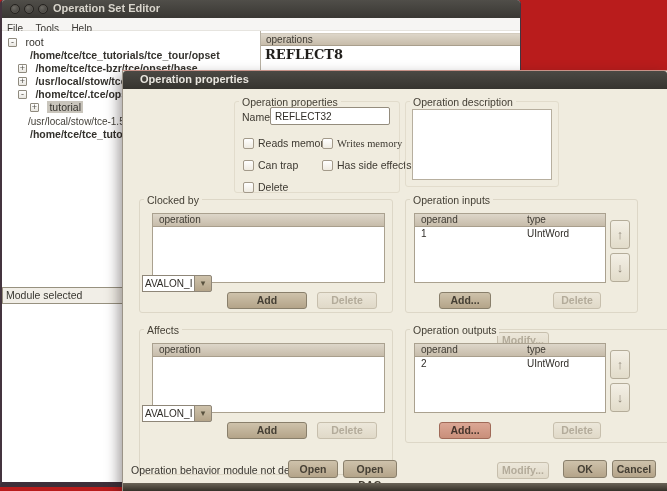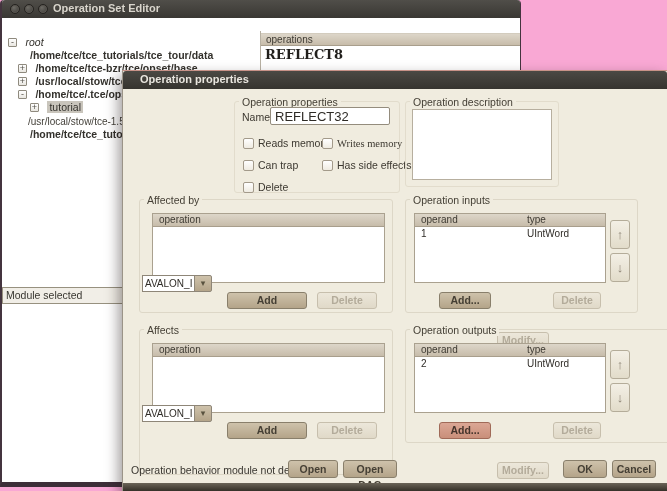--- a/index.html
+++ b/index.html
@@ -1,17 +1,17 @@
 <!DOCTYPE html>
 <html><head>
 <meta charset="utf-8">
 <style>
   * { margin:0; padding:0; box-sizing:border-box; }
   body { font-family:"Liberation Sans", sans-serif; background:#fff; }
-  .screen { position:relative; width:667px; height:491px; background:#f9a8d4; overflow:hidden; }
+  .screen { position:relative; width:667px; height:491px; background:#b91c1c; overflow:hidden; }
 
   
   .editor-window { position:absolute; left:0; top:0; width:521px; height:487px;
     background:#fff; border-left:2px solid #44343f; border-right:1px solid #44343f;
     border-bottom:5px solid #3d2f39; border-radius:4px 4px 0 0; }
   .ew-titlebar { position:absolute; left:0; top:0; right:0; height:18px;
     background:linear-gradient(#504e49,#393733); border-radius:3px 3px 0 0; }
   .wbtn { position:absolute; top:4px; width:10px; height:10px; border-radius:50%;
     background:radial-gradient(circle at 35% 30%, #6d6b65, #45433f 75%);
     border:1px solid #24221f; box-shadow:inset 0 0 0 1px #5a5751; }
@@ -21,21 +21,21 @@
     background:#f6f5f3; border-bottom:1px solid #e6e4df; padding-left:3px; }
   .menu-item { display:inline-block; font-size:10px; line-height:12px; color:#3a3834; padding:0 6px 0 2px; }
   .ew-content { position:absolute; top:31px; left:0; right:0; bottom:0; background:#fff; }
 
   .tree { position:absolute; left:0; top:0; width:258px; height:256px; overflow:hidden; }
   .trow { position:absolute; height:13px; white-space:nowrap; }
   .exp { display:inline-block; width:9px; height:9px; border:1px solid #8f8a7e; border-radius:1px;
     background:linear-gradient(#fefefe,#e9e7e1); font-size:9px; font-weight:normal; line-height:7px;
     text-align:center; color:#55524b; margin-right:4px; vertical-align:1px; }
   .tlabel { font-size:10.5px; font-weight:bold; color:#33312c; }
-  .t0 { top:1px;  left:6px; }  .t0 .tlabel { font-weight:normal;font-style:italic; }
+  .t0 { top:1px;  left:6px; }  .t0 .tlabel { font-weight:normal; }
   .t1 { top:14px; left:28px; }
   .t2 { top:27px; left:16px; }
   .t3 { top:40px; left:16px; }
   .t4 { top:53px; left:16px; }
   .t5 { top:66px; left:28px; } .t5 .tlabel { font-weight:normal; background:#c9c5bc; padding:0 2px; }
   .t6 { top:80px; left:26px; } .t6 .tlabel { font-weight:normal; font-size:10px; color:#45423b; }
   .t7 { top:93px; left:28px; }
 
   .vdiv { position:absolute; left:258px; top:0; width:1px; height:256px; background:#b8b1a3; }
   .ops-panel { position:absolute; left:259px; top:0; right:0; height:256px; background:#fff; }
@@ -65,21 +65,21 @@
   .g-props   { left:111px; top:30px;  width:166px; height:92px;  border-color:#e2dccc; }
   .g-desc    { left:282px; top:30px;  width:154px; height:86px;  border-color:#e2dccc; }
   .g-affby   { left:16px;  top:128px; width:254px; height:114px; }
   .g-inputs  { left:282px; top:128px; width:233px; height:114px; }
   .g-affects { left:16px;  top:258px; width:254px; height:146px;text-decoration:underline; }
   .g-outputs { left:282px; top:258px; width:270px; height:114px; }
 
   .name-label { position:absolute; left:7px; top:9px; font-size:10.5px; color:#3d3931; }
   .name-input { position:absolute; left:35px; top:5px; width:120px; height:18px;
     border:1px solid #948c7d; border-radius:2px; background:#fff; font-family:"Liberation Sans",sans-serif;
-    font-size:13px; color:#2e2b26; padding:0 4px; }
+    font-size:10px; color:#2e2b26; padding:0 4px; }
   .cbrow { position:absolute; height:13px; white-space:nowrap; }
   .cb { display:inline-block; width:11px; height:11px; border:1px solid #a39a8a; border-radius:2px;
     background:linear-gradient(#ffffff,#efebe1); vertical-align:-2px; }
   .cbl { font-size:10.5px; color:#3d3931; margin-left:4px; }
   .cb1 { left:8px;  top:31px; } .cb2 { left:87px; top:31px;font-family:Liberation Serif, serif; }
   .cb3 { left:8px;  top:53px; } .cb4 { left:87px; top:53px; }
   .cb5 { left:8px;  top:75px; }
 
   .desc-area { position:absolute; left:6px; top:7px; width:140px; height:71px;
     border:1px solid #b7af9f; background:#fff; resize:none; }
@@ -125,28 +125,33 @@
 
 <div class="screen">
 
   <div class="editor-window">
     <div class="ew-titlebar">
       <span class="wbtn wb1"></span>
       <span class="wbtn wb2"></span>
       <span class="wbtn wb3"></span>
       <span class="wtitle">Operation Set Editor</span>
     </div>
+    <div class="ew-menubar">
+      <span class="menu-item">File</span>
+      <span class="menu-item">Tools</span>
+      <span class="menu-item">Help</span>
+    </div>
     <div class="ew-content">
       <div class="tree">
         <div class="trow t0">
           <span class="exp">-</span>
           <span class="tlabel">root</span>
         </div>
         <div class="trow t1">
-          <span class="tlabel">/home/tce/tce_tutorials/tce_tour/data</span>
+          <span class="tlabel">/home/tce/tce_tutorials/tce_tour/opset</span>
         </div>
         <div class="trow t2">
           <span class="exp">+</span>
           <span class="tlabel">/home/tce/tce-bzr/tce/opset/base</span>
         </div>
         <div class="trow t3">
           <span class="exp">+</span>
           <span class="tlabel">/usr/local/stow/tce-1.</span>
         </div>
         <div class="trow t4">
@@ -203,21 +208,21 @@
         <span class="cb"></span><span class="cbl">Delete</span>
       </div>
     </div>
 
     <div class="group g-desc">
       <span class="glabel">Operation description</span>
       <textarea class="desc-area" style=""></textarea>
     </div>
 
     <div class="group g-affby">
-      <span class="glabel">Affected by</span>
+      <span class="glabel">Clocked by</span>
       <div class="list ab-list">
         <div class="lhead list-hd">
           <span>operation</span>
         </div>
       </div>
       <div class="combo">
         <span class="combo-text">AVALON_I</span>
         <span class="combo-btn">▾</span>
       </div>
       <div class="btn ab-add">Add</div>

